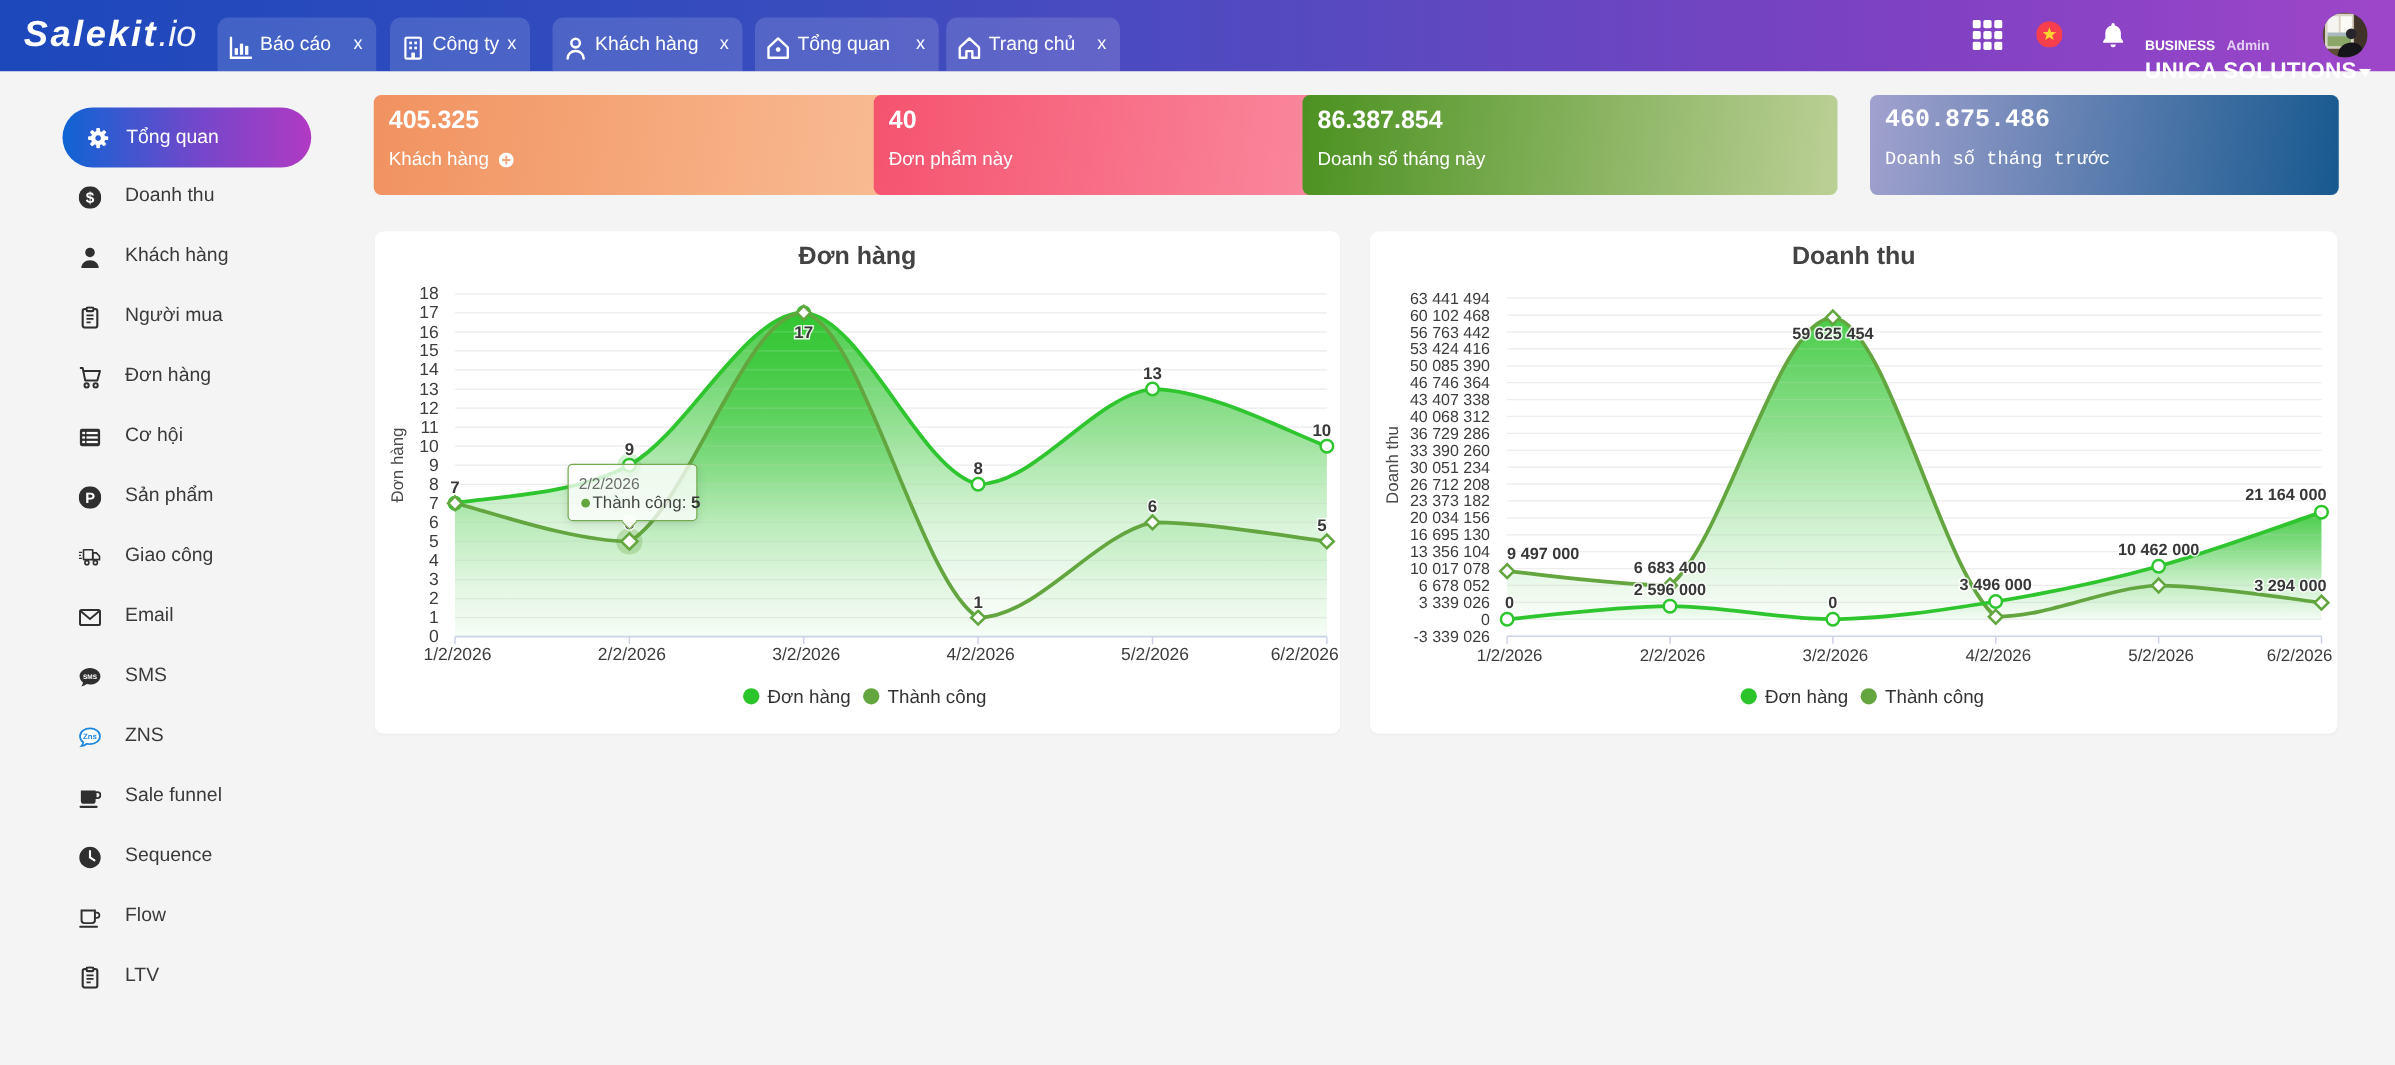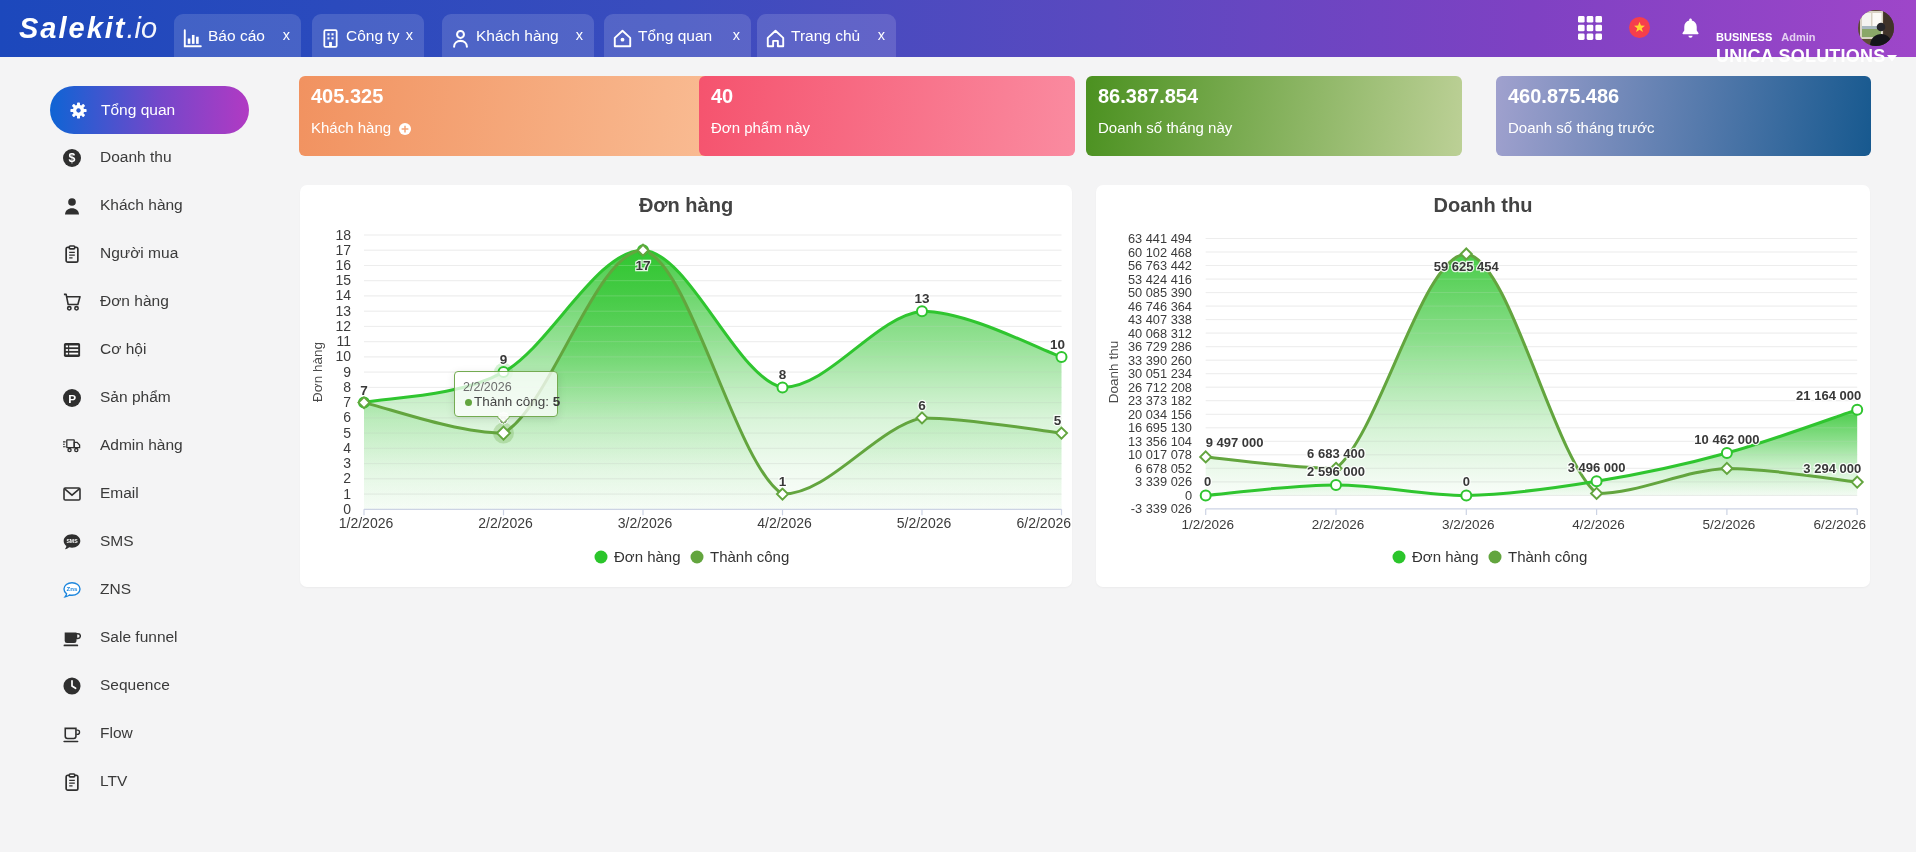--- a/index.html
+++ b/index.html
@@ -208,21 +208,21 @@
       <div class="ml">Sản phẩm</div>
     </div>
   <div class="mitem" style="top:422px">
       <svg class="mi" viewBox="0 0 18 15" fill="none" stroke="#2f2f2f" stroke-width="1.3">
         <path d="M0 3.4h2.6M0 5.8h1.8M0 8.2h2.6" stroke-width="1.1"></path>
         <rect x="3.8" y="1.3" width="7.4" height="7.9" rx="0.4"></rect>
         <path d="M11.2 3.8h2.9l2.5 2.7v2.7h-5.4z"></path>
         <circle cx="6.5" cy="11.6" r="1.6"></circle>
         <circle cx="13.3" cy="11.6" r="1.6"></circle>
       </svg>
-      <div class="ml">Admin hàng</div>
+      <div class="ml">Giao công</div>
     </div>
   <div class="mitem" style="top:470px">
       <svg class="mi" viewBox="0 0 16 16" fill="none" stroke="#2f2f2f" stroke-width="1.4">
         <rect x="0.9" y="2.6" width="14.2" height="10.8" rx="1.2"></rect>
         <path d="M1.5 3.5 8 9l6.5-5.5"></path>
       </svg>
       <div class="ml">Email</div>
     </div>
   <div class="mitem" style="top:518px">
       <svg class="mi" viewBox="0 0 16 16">
@@ -275,25 +275,25 @@
   <div class="num">405.325</div>
   <div class="cap">Khách hàng &nbsp;<svg width="12" height="12" viewBox="0 0 16 16" style="vertical-align:-1.5px">
         <circle cx="8" cy="8" r="8" fill="#fff"></circle>
         <path d="M7 3.5h2v3.5H12.5v2H9V12.5H7V9H3.5V7H7z" fill="#f5a477"></path>
       </svg></div>
 </div>
 <div class="scard" style="left:699px;width:376px;background:linear-gradient(97deg,#f5536e 0%,#fa8ba0 100%);">
   <div class="num">40</div>
   <div class="cap">Đơn phẩm này</div>
 </div>
-<div class="scard" style="left:1086px;width:376px;background:linear-gradient(97deg,#4b9120 0%,#bcd096 100%);text-align:right;">
+<div class="scard" style="left:1042px;width:428px;background:linear-gradient(97deg,#4b9120 0%,#bcd096 100%);text-align:right;">
   <div class="num">86.387.854</div>
   <div class="cap">Doanh số tháng này</div>
 </div>
-<div class="scard" style="left:1496px;width:375px;background:linear-gradient(97deg,#a0a1ce 0%,#17598f 100%);">
+<div class="scard" style="left:1496px;width:375px;background:linear-gradient(97deg,#a0a1ce 0%,#17598f 100%);font-family:Liberation Mono, monospace;">
   <div class="num">460.875.486</div>
   <div class="cap">Doanh số tháng trước</div>
 </div>
 
 <div class="ccard" id="card1" style="left:300px;width:772px;">
   <div class="ctitle">Đơn hàng</div>
   <svg width="772" height="402" viewBox="0 0 772 402" style="position:absolute;left:0;top:0" font-family="Liberation Sans">
       <defs>
         <linearGradient id="gl1" x1="0" y1="65.22000000000003" x2="0" y2="324.3" gradientUnits="userSpaceOnUse">
           <stop offset="0" stop-color="#2fc52f" stop-opacity="0.88"></stop>

